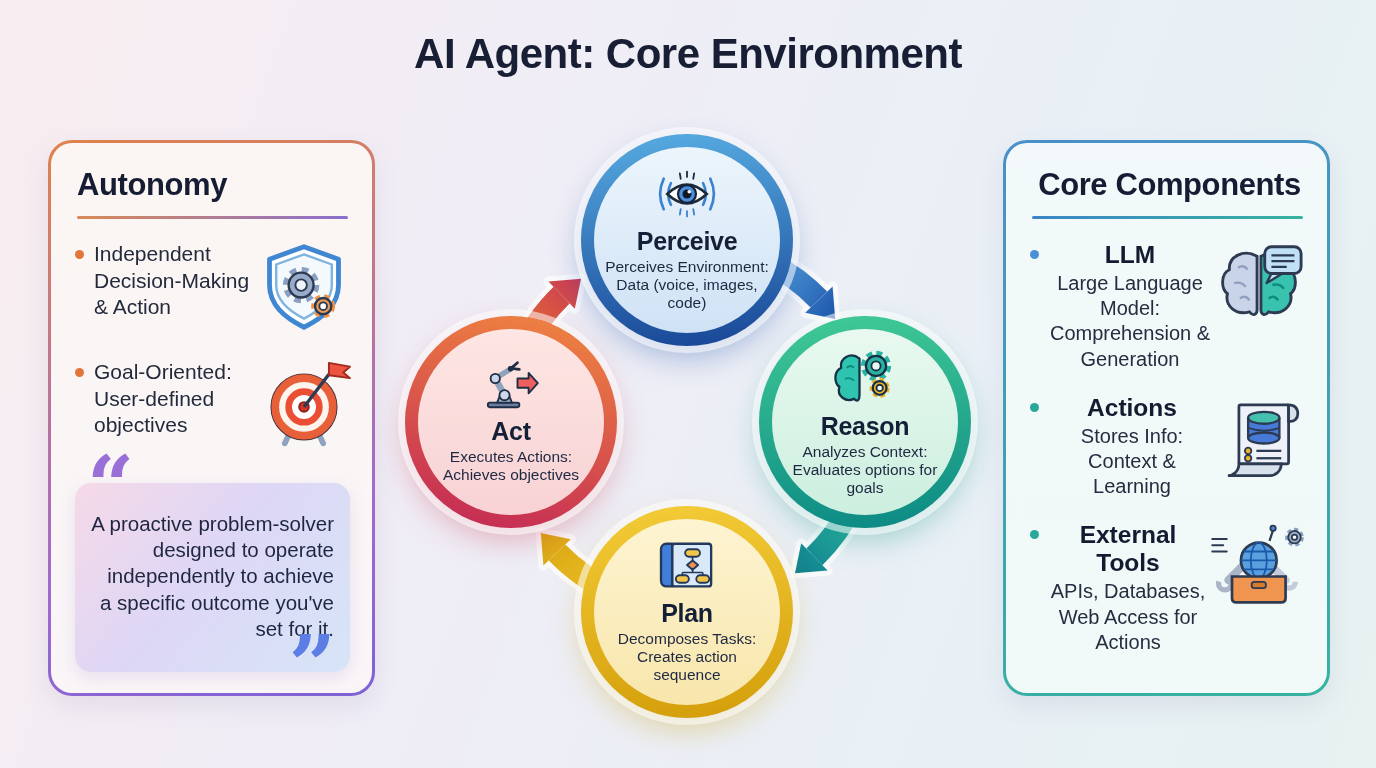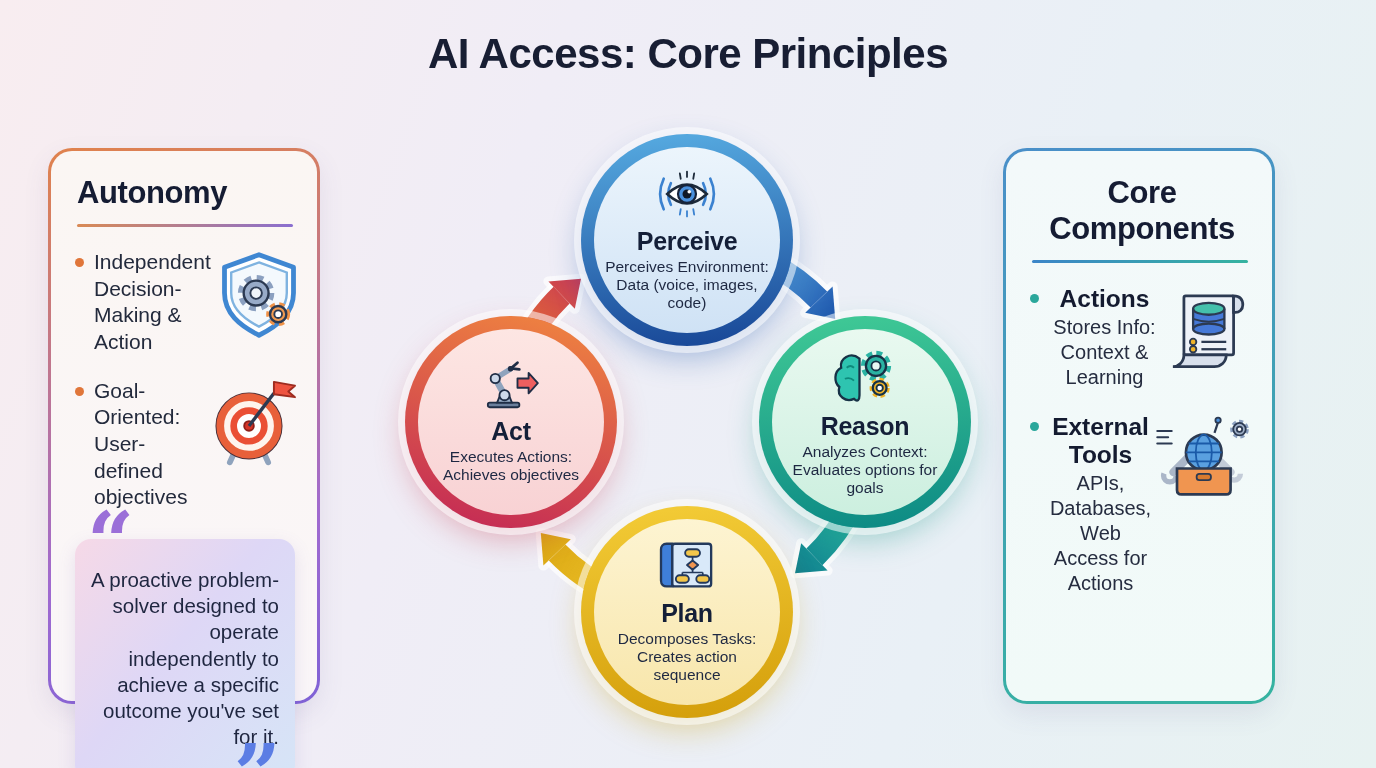--- a/index.html
+++ b/index.html
@@ -11,21 +11,21 @@
     color:#1b2238;
   }
   .page-title {
     position:absolute; top:30px; left:0; width:100%;
     text-align:center; font-size:42px; font-weight:800; letter-spacing:-0.5px;
     color:#181e33; margin:0;
   }
 
   
   .panel {
-    position:absolute; top:148px; width:272px; height:556px;
+    position:absolute; top:140px; width:327px; height:556px;
     border-radius:24px; border:3px solid transparent;
     padding:18px 20px 16px 22px;
     box-shadow:0 10px 26px rgba(90,80,140,0.10);
   }
   .panel.left {
     left:48px;
     background: linear-gradient(#fbf6f3,#faf6f8) padding-box,
                 linear-gradient(165deg,#e0824c 0%, #a06ad0 70%, #7f62d6 100%) border-box;
   }
   .panel.right {
@@ -85,21 +85,21 @@
   .node.act      { left:15px;  top:211px; background:linear-gradient(195deg,#ef8340 5%, #c42a55 95%);
                    box-shadow:0 0 0 7px rgba(255,255,255,.55), 0 12px 30px rgba(200,60,80,.35); }
   .perceive .node-inner { background:linear-gradient(180deg,#ecf5fc,#cfe2f5); }
   .reason   .node-inner { background:linear-gradient(180deg,#e9f9f0,#ccefdf); }
   .plan     .node-inner { background:linear-gradient(180deg,#fdf4d2,#f8e6ab); }
   .act      .node-inner { background:linear-gradient(180deg,#fde6e3,#f8d2d4); }
 </style>
 </head>
 <body>
 
-<h1 class="page-title">AI Access: Core Principles</h1>
+<h1 class="page-title">AI Agent: Core Environment</h1>
 
 <section class="panel left">
   <h2>Autonomy</h2>
   <div class="rule op"></div>
 
   <div class="p-item">
     <span class="dot orange"></span>
     <p class="txt">Independent Decision-Making &amp; Action</p>
     <span class="ic">
       <svg width="96" height="92" viewBox="0 0 100 96">
@@ -262,20 +262,38 @@
       <h3>Act</h3>
       <p>Executes Actions: Achieves objectives</p>
     </div>
   </div>
 </div>
 
 <section class="panel right">
   <h2>Core Components</h2>
   <div class="rule bt"></div>
 
+  <div class="p-item">
+    <span class="dot blue"></span>
+    <div class="col">
+      <p class="ttl">LLM</p>
+      <p class="dsc">Large Language Model: Comprehension &amp; Generation</p>
+    </div>
+    <span class="ic">
+      <svg width="96" height="88" viewBox="0 0 100 92">
+        <path d="M48 16 C34 8 18 16 19 30 C10 34 10 50 17 55 C14 68 26 78 40 74 C44 79 48 77 48 72 Z" fill="#c9d4e8" stroke="#2c3a52" stroke-width="3"></path>
+        <path d="M28 28 Q34 24 38 30 M24 44 Q32 42 36 48 M30 60 Q36 56 40 62" fill="none" stroke="#8fa0bf" stroke-width="2.5"></path>
+        <path d="M52 16 C66 8 82 16 81 30 C90 34 90 50 83 55 C86 68 74 78 60 74 C56 79 52 77 52 72 Z" fill="#39c2ae" stroke="#2c3a52" stroke-width="3"></path>
+        <path d="M62 30 Q68 26 72 32 M64 46 Q72 44 76 50 M60 60 Q66 56 70 62" fill="none" stroke="#0f8d7c" stroke-width="2.5"></path>
+        <polygon points="64,32 58,44 76,33" fill="#bfe0f7" stroke="#2c3a52" stroke-width="2.5" stroke-linejoin="round"></polygon>
+        <rect x="56" y="6" width="38" height="28" rx="7" fill="#bfe0f7" stroke="#2c3a52" stroke-width="3"></rect>
+        <path d="M63 15 H87 M63 21 H87 M63 27 H79" stroke="#2c3a52" stroke-width="2.2"></path>
+      </svg>
+    </span>
+  </div>
 
   <div class="p-item">
     <span class="dot teal"></span>
     <div class="col">
       <p class="ttl">Actions</p>
       <p class="dsc">Stores Info: Context &amp; Learning</p>
     </div>
     <span class="ic">
       <svg width="92" height="88" viewBox="0 0 100 92">
         <rect x="26" y="10" width="54" height="64" rx="2" fill="#eef2f8" stroke="#2c3a52" stroke-width="3"></rect>

